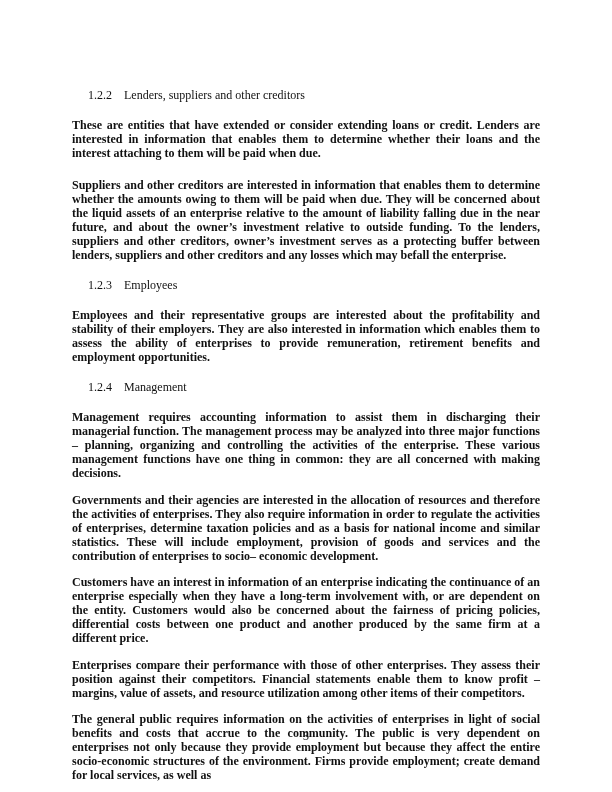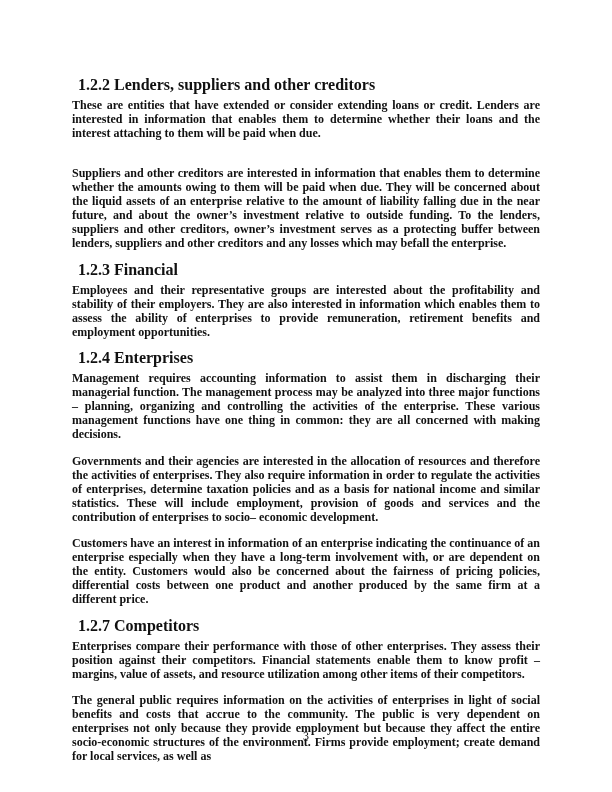--- a/index.html
+++ b/index.html
@@ -18,39 +18,39 @@
     .page {
       position: absolute;
       left: 72px;
       top: 72px;
       width: 468px;
     }
     .section {
       margin: 0 0 12.5px 0;
     }
     .heading {
-      font-weight: bold;
-      font-size: 16px;
+      font-weight: normal;
+      font-size: 12px;
       line-height: 14px;
-      margin: 6px;
+      margin: 16px;
       white-space: nowrap;
     }
     .heading .num {
       display: inline-block;
       width: 36px;
     }
     p {
       margin: 0;
       font-size: 12px;
       line-height: 14px;
       text-align: justify;
       font-weight: bold;
     }
     p + p {
-      margin-top: 26px;
+      margin-top: 18px;
     }
     .page-number {
       position: absolute;
       left: 0;
       width: 612px;
       top: 729px;
       text-align: center;
       font-size: 12px;
       line-height: 14px;
     }
@@ -60,39 +60,38 @@
 
 <div class="page">
 
   <div class="section">
     <h3 class="heading"><span class="num">1.2.2</span><span>Lenders, suppliers and other creditors</span></h3>
     <p>These are entities that have extended or consider extending loans or credit.  Lenders are interested in information that enables them to determine whether their loans and the interest attaching to them will be paid when due.</p>
     <p>Suppliers and other creditors are interested in information that enables them to determine whether the amounts owing to them will be paid when due.  They will be concerned about the liquid assets of an enterprise relative to the amount of liability falling due in the near future, and about the owner’s investment relative to outside funding.  To the lenders, suppliers and other creditors, owner’s investment serves as a protecting buffer between lenders, suppliers and other creditors and any losses which may befall the enterprise.</p>
   </div>
 
   <div class="section">
-    <h3 class="heading"><span class="num">1.2.3</span><span>Financial</span></h3>
+    <h3 class="heading"><span class="num">1.2.3</span><span>Employees</span></h3>
     <p>Employees and their representative groups are interested about the profitability and stability of their employers.  They are also interested in information which enables them to assess the ability of enterprises to provide remuneration, retirement benefits and employment opportunities.</p>
   </div>
 
   <div class="section">
-    <h3 class="heading"><span class="num">1.2.4</span><span>Enterprises</span></h3>
+    <h3 class="heading"><span class="num">1.2.4</span><span>Management</span></h3>
     <p>Management requires accounting information to assist them in discharging their managerial function. The management process may be analyzed into three major functions – planning, organizing and controlling the activities of the enterprise.  These various management functions have one thing in common: they are all concerned with making decisions.</p>
   </div>
 
   <div class="section">
     <p>Governments and their agencies are interested in the allocation of resources and therefore the activities of enterprises. They also require information in order to regulate the activities of enterprises, determine taxation policies and as a basis for national income and similar statistics. These will include employment, provision of goods and services and the contribution of enterprises to socio– economic development.</p>
   </div>
 
   <div class="section">
     <p>Customers have an interest in information of an enterprise indicating the continuance of an enterprise especially when they have a long-term involvement with, or are dependent on the entity. Customers would also be concerned about the fairness of pricing policies, differential costs between one product and another produced by the same firm at a different price.</p>
   </div>
 
   <div class="section">
-    <h3 class="heading"><span class="num">1.2.7</span><span>Competitors</span></h3>
     <p>Enterprises compare their performance with those of other enterprises.  They assess their position against their competitors.  Financial statements enable them to know profit – margins, value of assets, and resource utilization among other items of their competitors.</p>
   </div>
 
   <div class="section">
     <p>The general public requires information on the activities of enterprises in light of social benefits and costs that accrue to the community.  The public is very dependent on enterprises not only because they provide employment but because they affect the entire socio-economic structures of the environment. Firms provide employment; create demand for local services, as well as</p>
   </div>
 
 </div>
 
 <div class="page-number">3</div>

